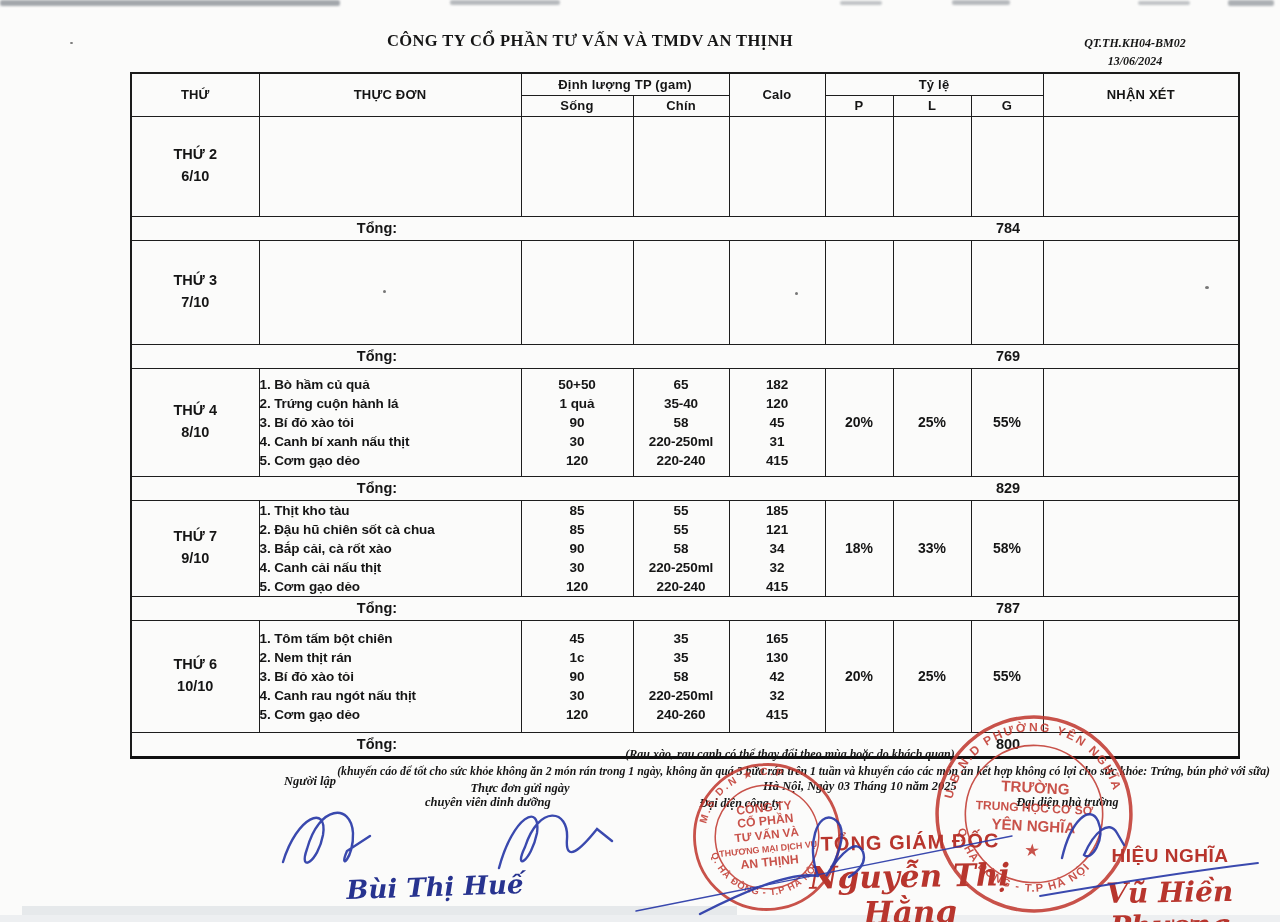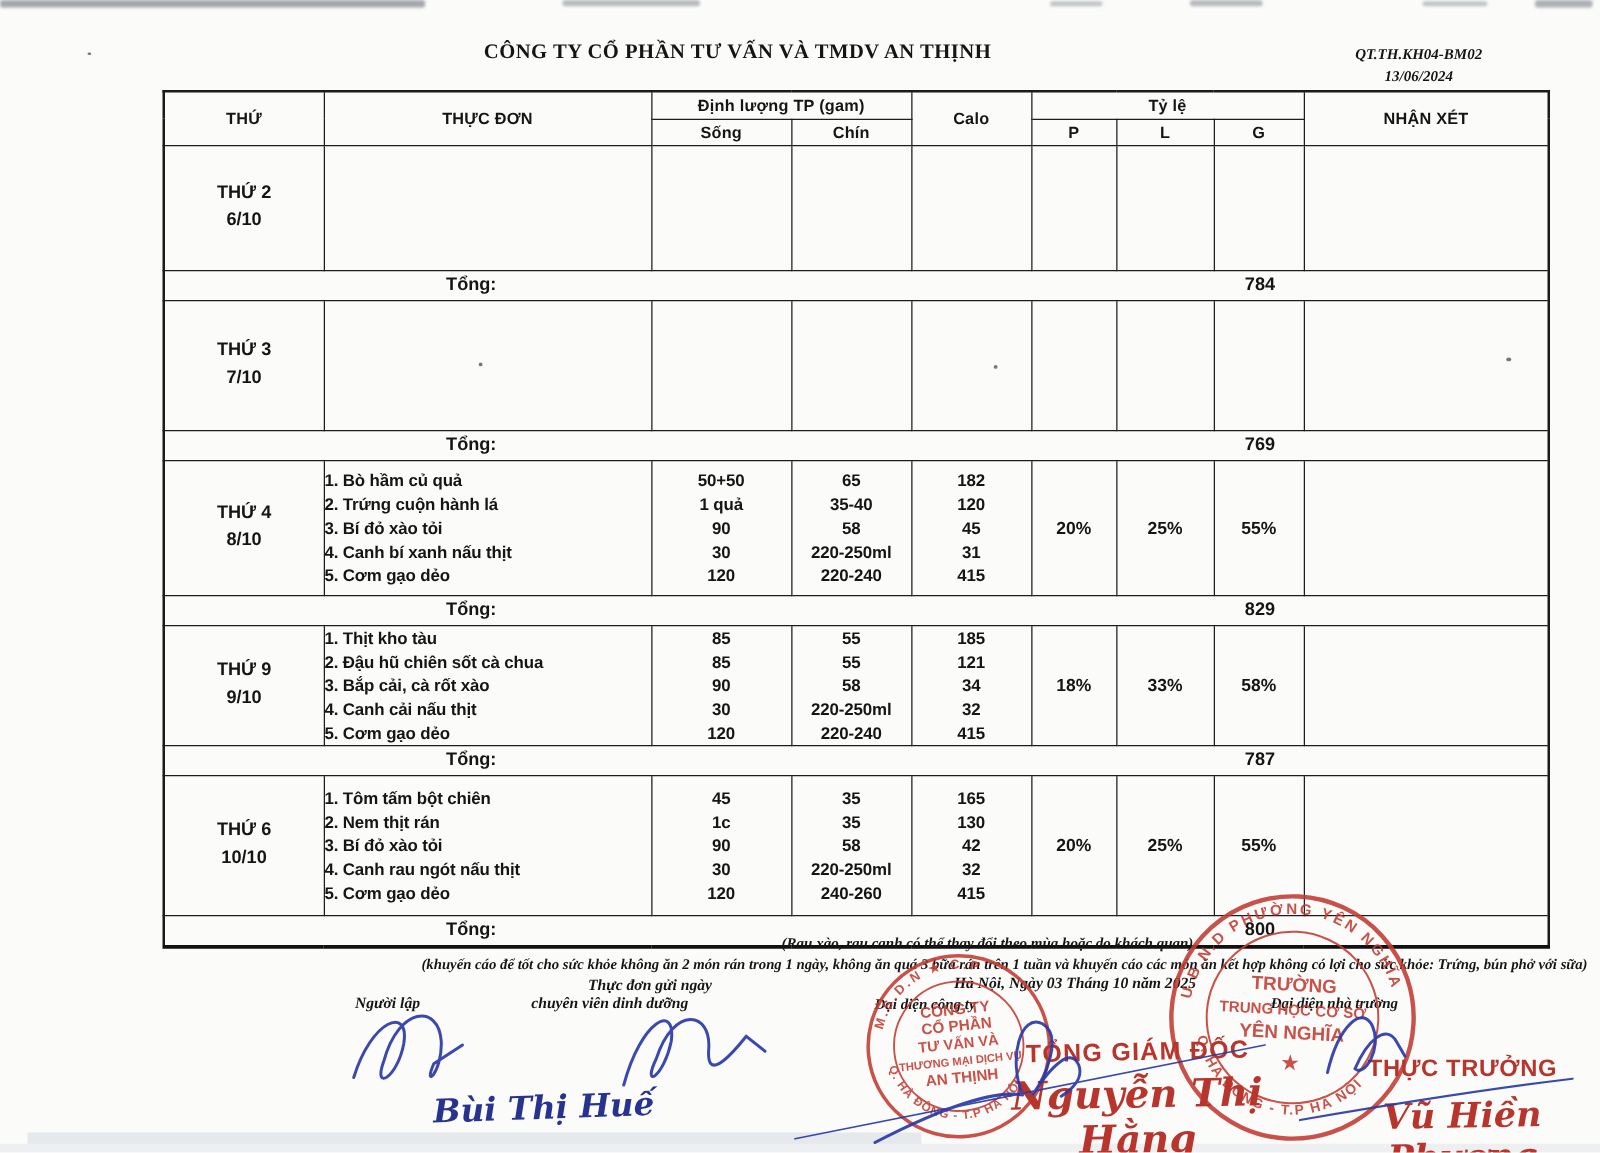--- a/index.html
+++ b/index.html
@@ -37,21 +37,21 @@
   .total-label{position:absolute;left:200px;top:50%;transform:translateY(-50%);width:90px;text-align:center;
     font-weight:bold;font-size:14.5px;}
   .total-value{position:absolute;left:816px;top:50%;transform:translateY(-50%);width:120px;text-align:center;
     font-weight:bold;font-size:14.5px;}
   tr.last-total td{border-bottom:3px solid #111;}
   
   .ft{position:absolute;font-family:"Liberation Serif",serif;font-weight:bold;font-style:italic;}
   .note1{left:400px;top:747px;width:780px;text-align:center;font-size:12px;}
   .note2{left:110px;top:764px;width:1160px;text-align:right;font-size:11.8px;white-space:nowrap;}
   .sent-line{left:420px;top:781px;width:200px;text-align:center;font-size:12.5px;}
-  .preparer{left:230px;top:795px;width:160px;text-align:center;font-size:12.5px;font-style:italic;}
+  .preparer{left:230px;top:774px;width:160px;text-align:center;font-size:12.5px;font-style:italic;}
   .nutritionist{left:425px;top:795px;width:210px;text-align:left;font-size:12.5px;}
   .date-line{left:735px;top:779px;width:250px;text-align:center;font-size:12.5px;white-space:nowrap;}
   .company-rep{left:660px;top:796px;width:160px;text-align:center;font-size:12px;}
   .school-rep{left:985px;top:795px;width:165px;text-align:center;font-size:12px;}
   .red{color:#b8352d;}
   .director-title{left:815px;top:831px;width:190px;text-align:center;font-style:normal;
     font-family:"Liberation Sans",sans-serif;font-size:20px;letter-spacing:1px;transform:rotate(-1.2deg);}
   .director-name{left:800px;top:858px;width:220px;text-align:center;font-size:31px;
     font-family:"DejaVu Serif",serif;transform:rotate(-1deg);}
   .principal-title{left:1090px;top:845px;width:160px;text-align:center;font-style:normal;
@@ -211,21 +211,21 @@
     </tr>
     <tr class="total-row">
       <td colspan="9">
         <span class="total-label">Tổng:</span>
         <span class="total-value">829</span>
       </td>
     </tr>
 
     <tr class="day-row" style="height:95px">
       <td class="c-day">
-        <div>THỨ 9</div>
+        <div>THỨ 7</div>
         <div>9/10</div>
       </td>
       <td class="c-menu">
           <div class="lines" style="--lh:18px">
         <div>1. Thịt kho tàu</div>
         <div>2. Đậu hũ chiên sốt cà chua</div>
         <div>3. Bắp cải, cà rốt xào</div>
         <div>4. Canh cải nấu thịt</div>
         <div>5. Cơm gạo dẻo</div>
       </div>
@@ -375,21 +375,21 @@
   <g fill="#c23b32" text-anchor="middle" font-family="Liberation Sans, sans-serif" font-weight="bold">
     <text x="105" y="84" font-size="15">TRƯỜNG</text>
     <text x="105" y="103" font-size="12">TRUNG HỌC CƠ SỞ</text>
     <text x="105" y="122" font-size="15">YÊN NGHĨA</text>
     <text x="105" y="146" font-size="15">★</text>
   </g>
 </svg>
 
 <div class="ft red director-title">TỔNG GIÁM ĐỐC</div>
 <div class="ft red director-name">Nguyễn Thị Hằng</div>
-<div class="ft red principal-title">THỰC TRƯỞNG</div>
+<div class="ft red principal-title">HIỆU NGHĨA</div>
 <div class="ft red principal-name">Vũ Hiền Phương</div>
 
 <div class="ft hand-name">Bùi Thị Huế</div>
 
 <svg class="ink-overlay" viewBox="0 0 1280 922">
   <g fill="none" stroke="#2a3aa8" stroke-width="2.4" stroke-linecap="round" opacity="0.92">
     <path d="M283,862 C297,816 328,804 323,835 C318,862 298,874 307,849 C319,805 351,803 353,833 C354,858 338,872 347,851 L370,836"></path>
     <path d="M499,868 C513,816 541,802 537,833 C531,862 513,872 525,847 C539,804 569,809 567,839 C565,864 581,849 597,829 L612,841"></path>
     <path d="M700,914 C758,884 798,872 818,876 M818,876 C806,846 817,810 834,819 C851,829 836,862 826,876 C842,851 857,838 863,852 C867,863 857,872 849,877"></path>
     <path stroke-width="1.4" d="M636,911 L1012,836"></path>

